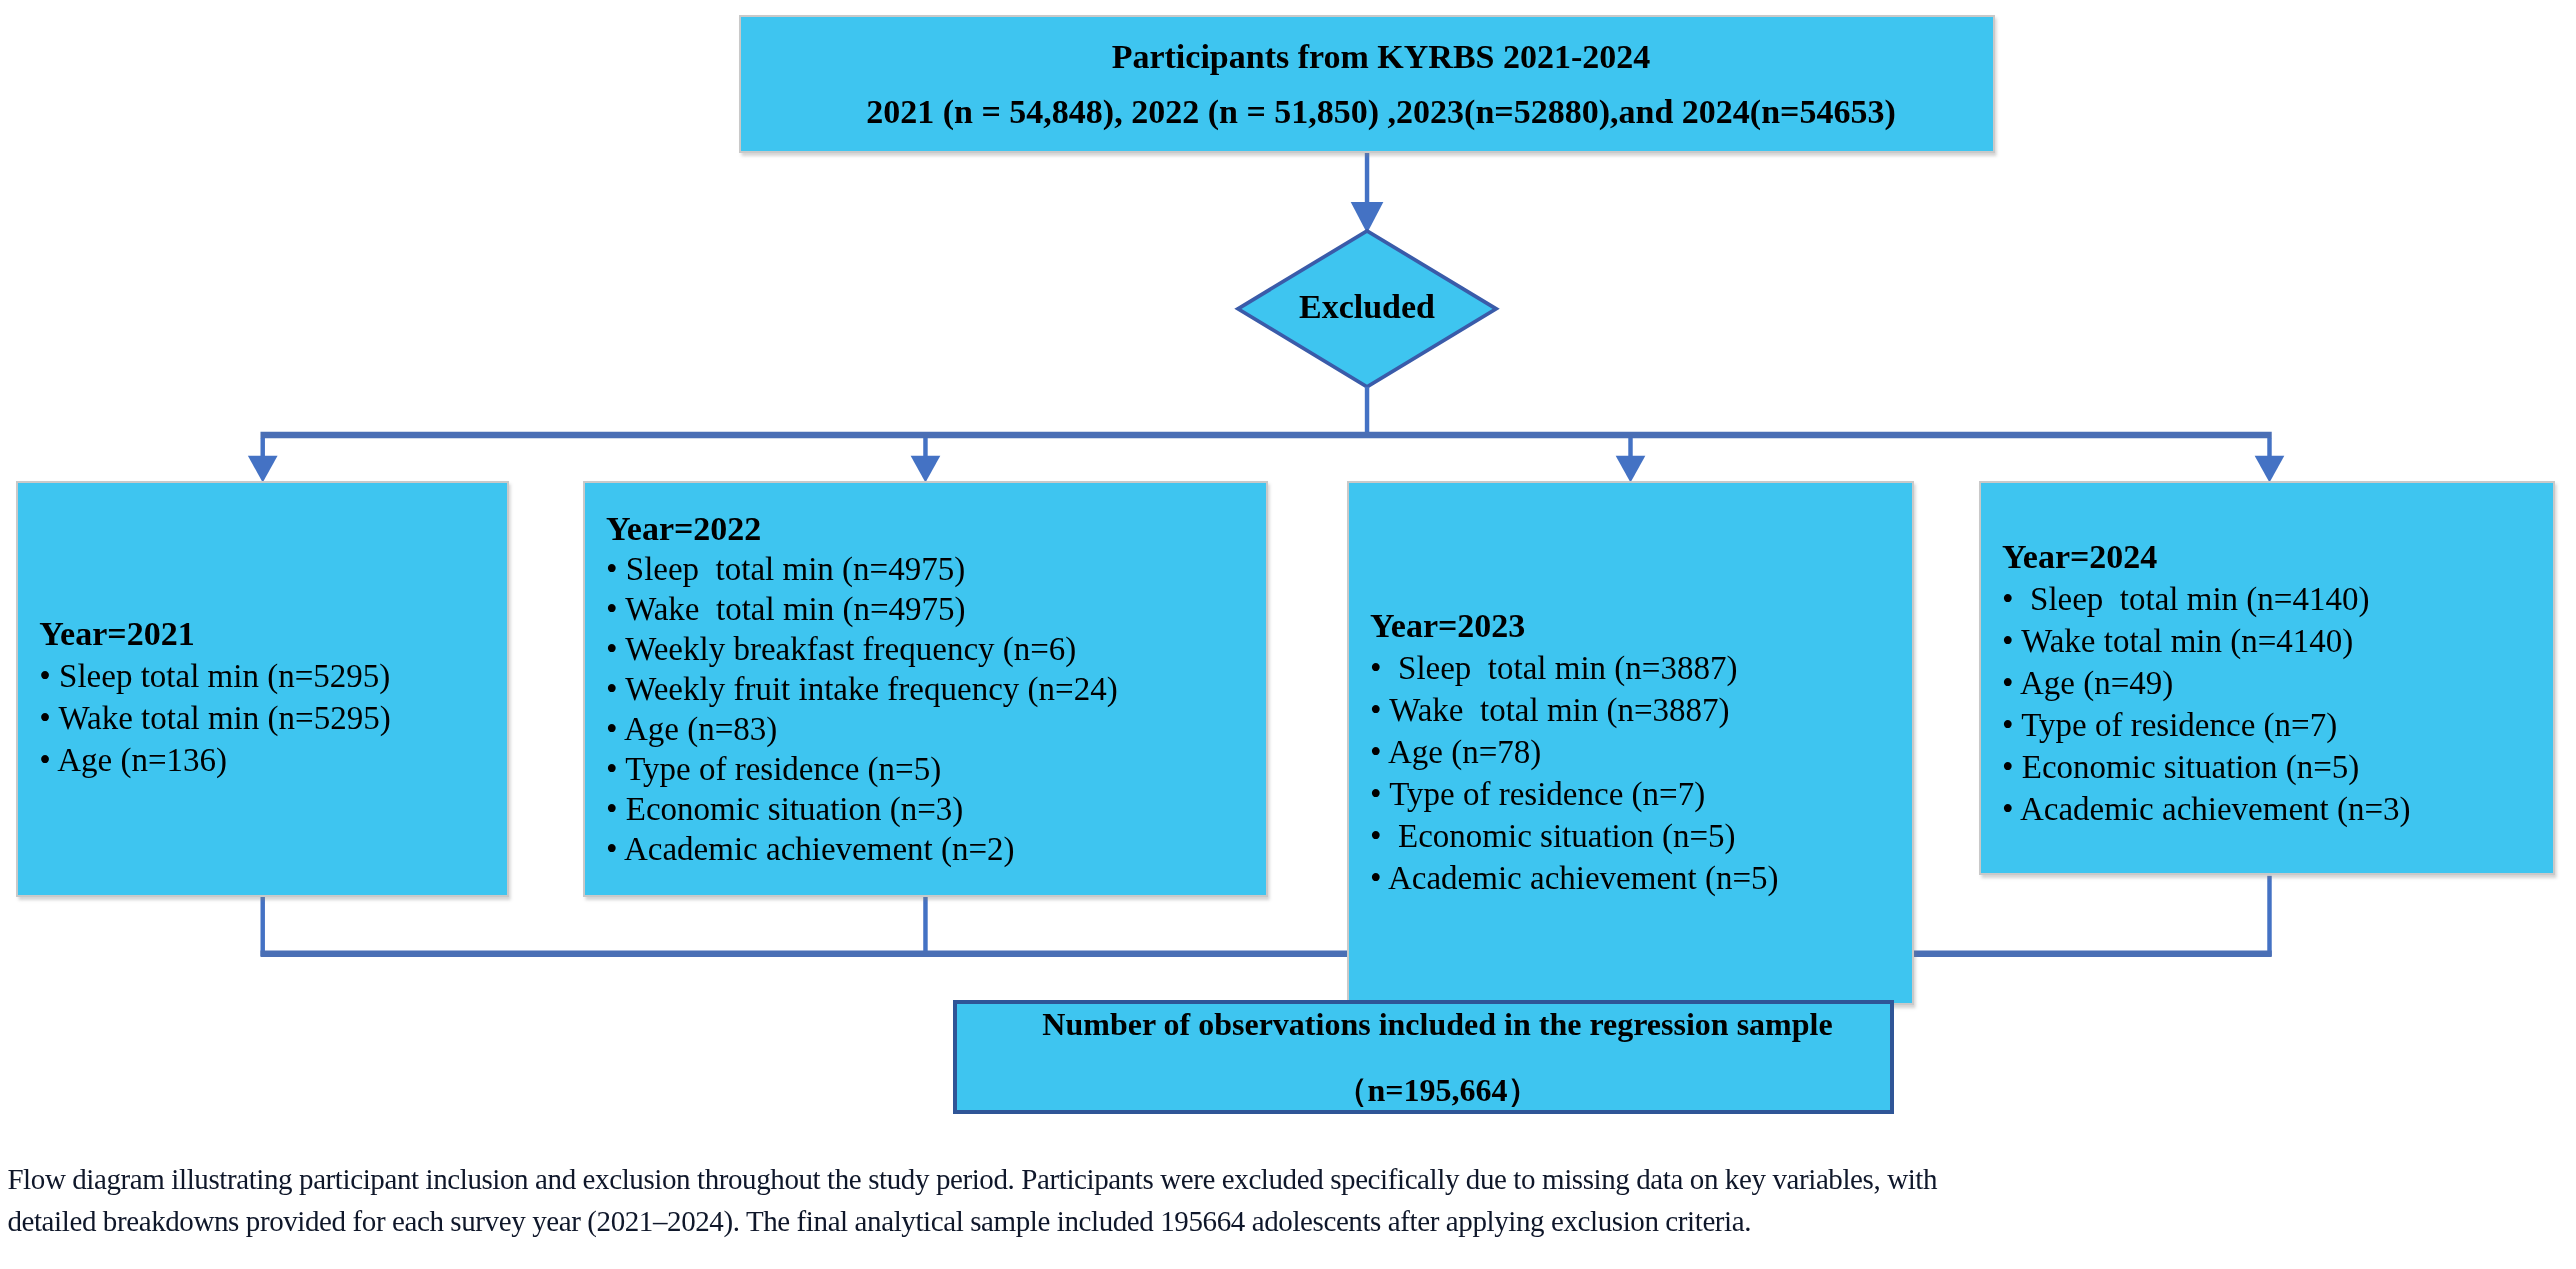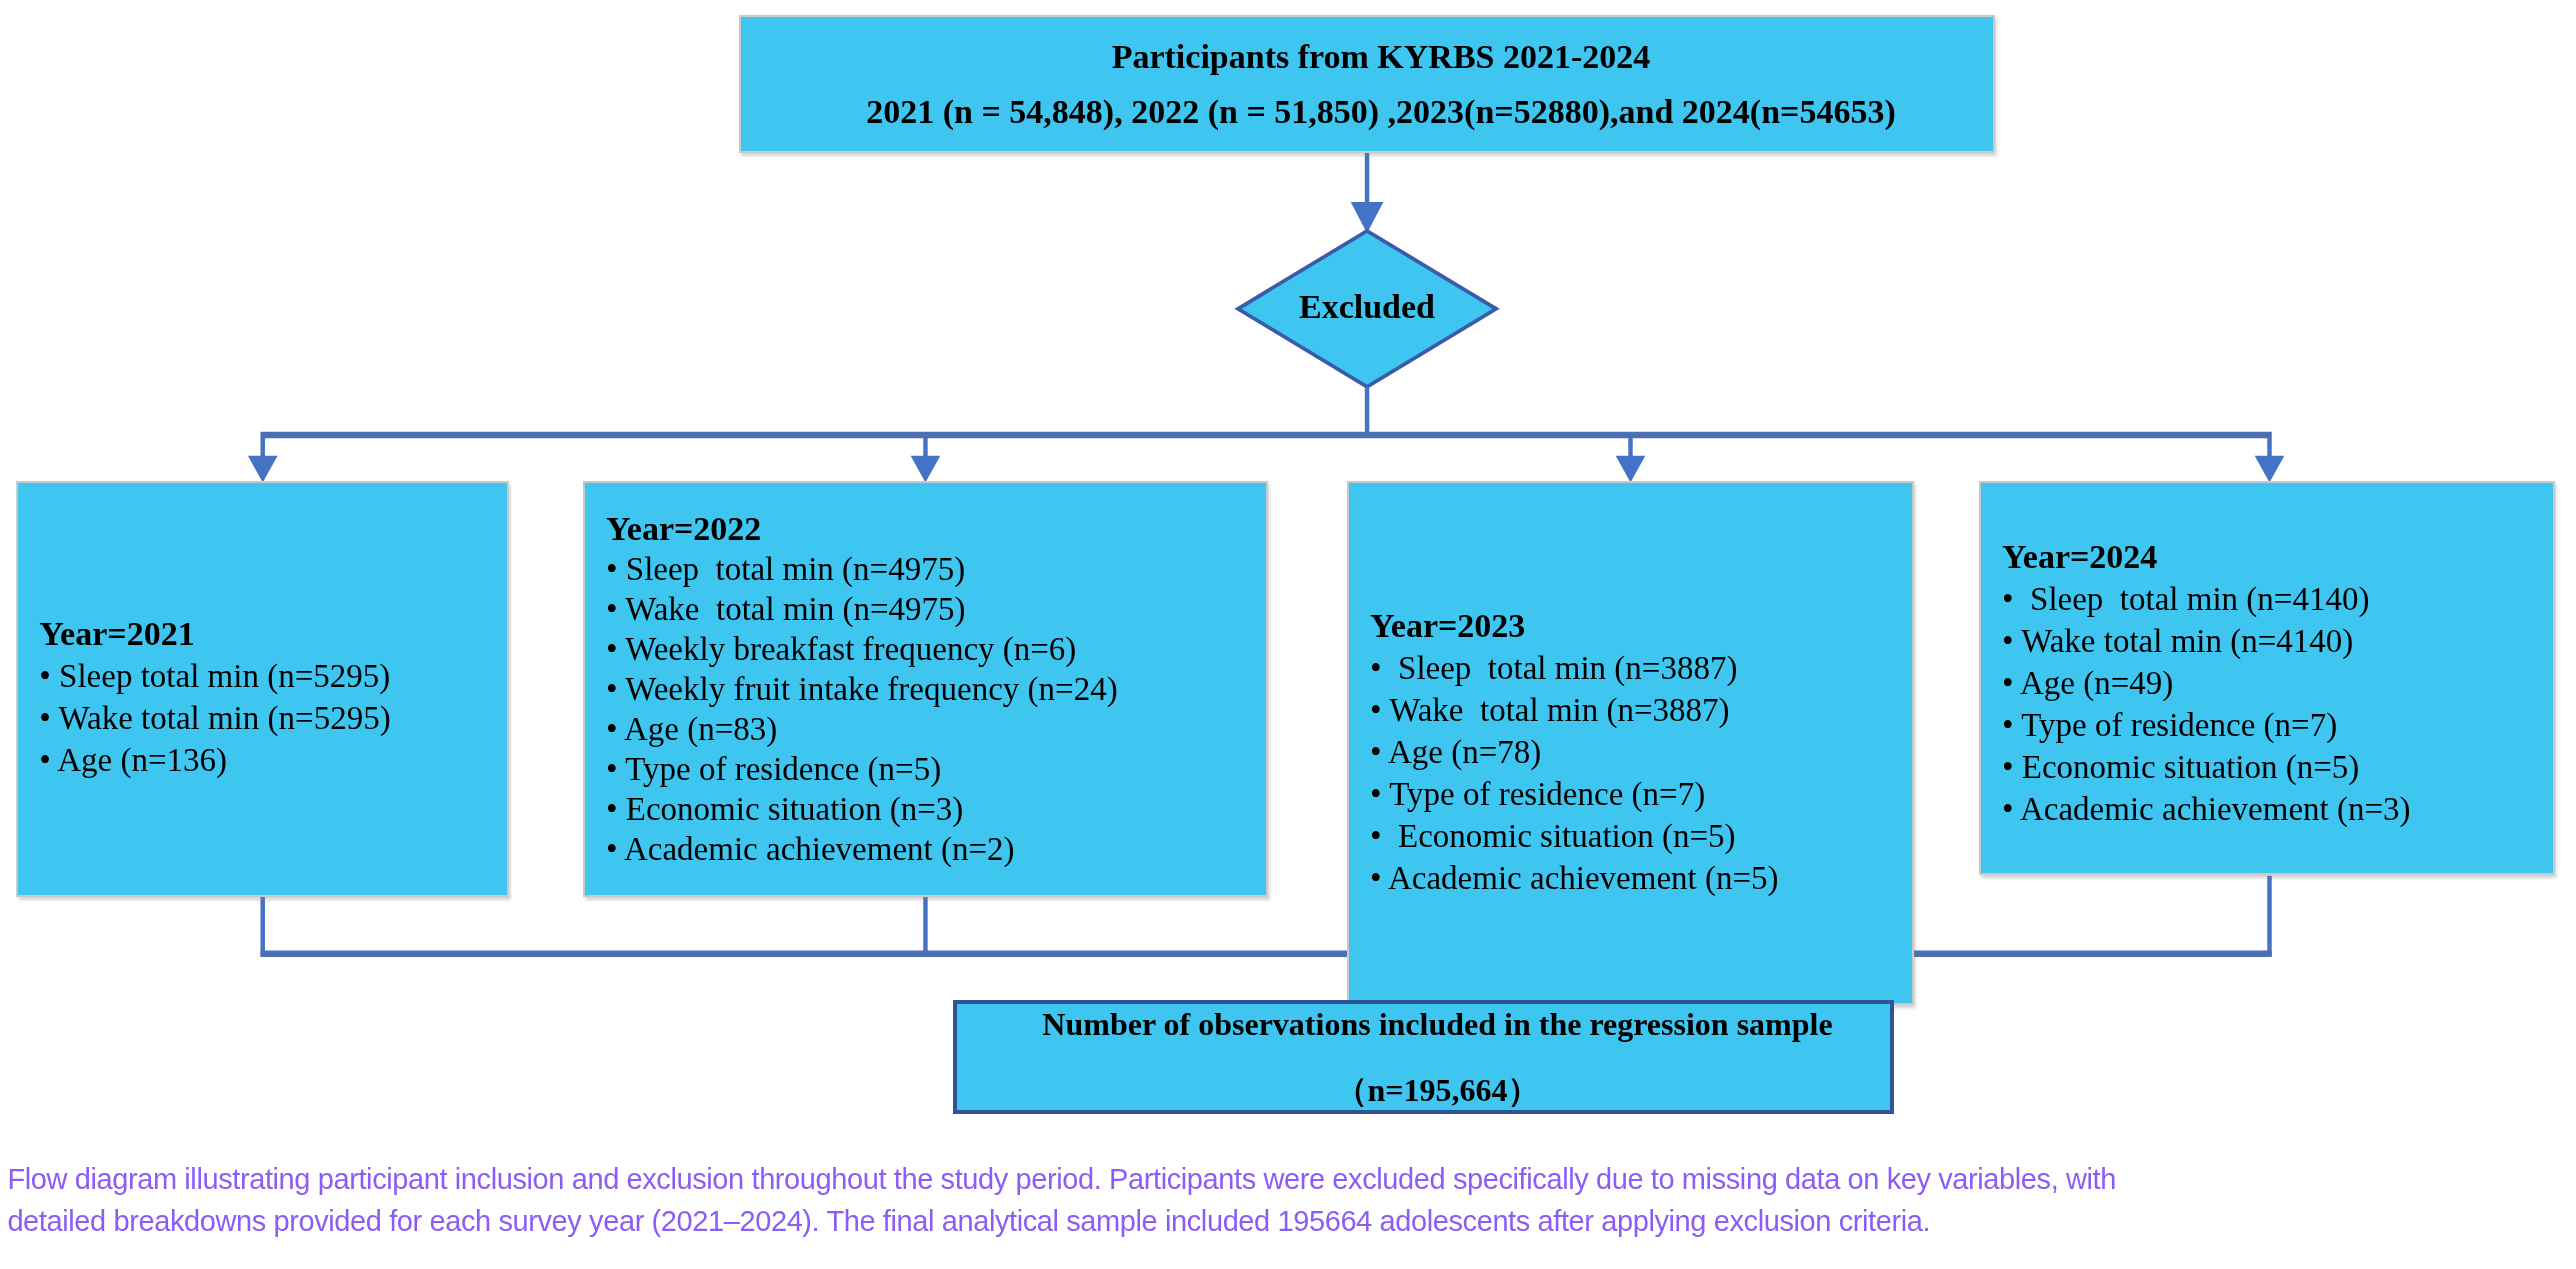--- a/index.html
+++ b/index.html
@@ -83,25 +83,25 @@
     width: 258px;
     text-align: center;
     font-weight: bold;
     font-size: 34px;
     color: #000000;
   }
   .caption {
     position: absolute;
     left: 7.4px; top: 1158px;
     width: 2564px;
-    font-family: Liberation Sans, sans-serif;
+    font-family: Liberation Serif, serif;
     font-size: 29px;
     line-height: 42px;
     letter-spacing: -0.4px;
-    color: #8b5cf6;
+    color: #0f172a;
     white-space: nowrap;
   }
   .caption div { white-space: nowrap; }
   .conn-line   { stroke: #4472C4; }
   .conn-thick  { stroke: #4A6FB5; }
   .arrow-head  { fill: #4472C4; }
   .diamond-shape { fill: #3EC5F0; stroke: #3A5BA9; stroke-width: 5; }
 </style>
 </head>
 <body>

